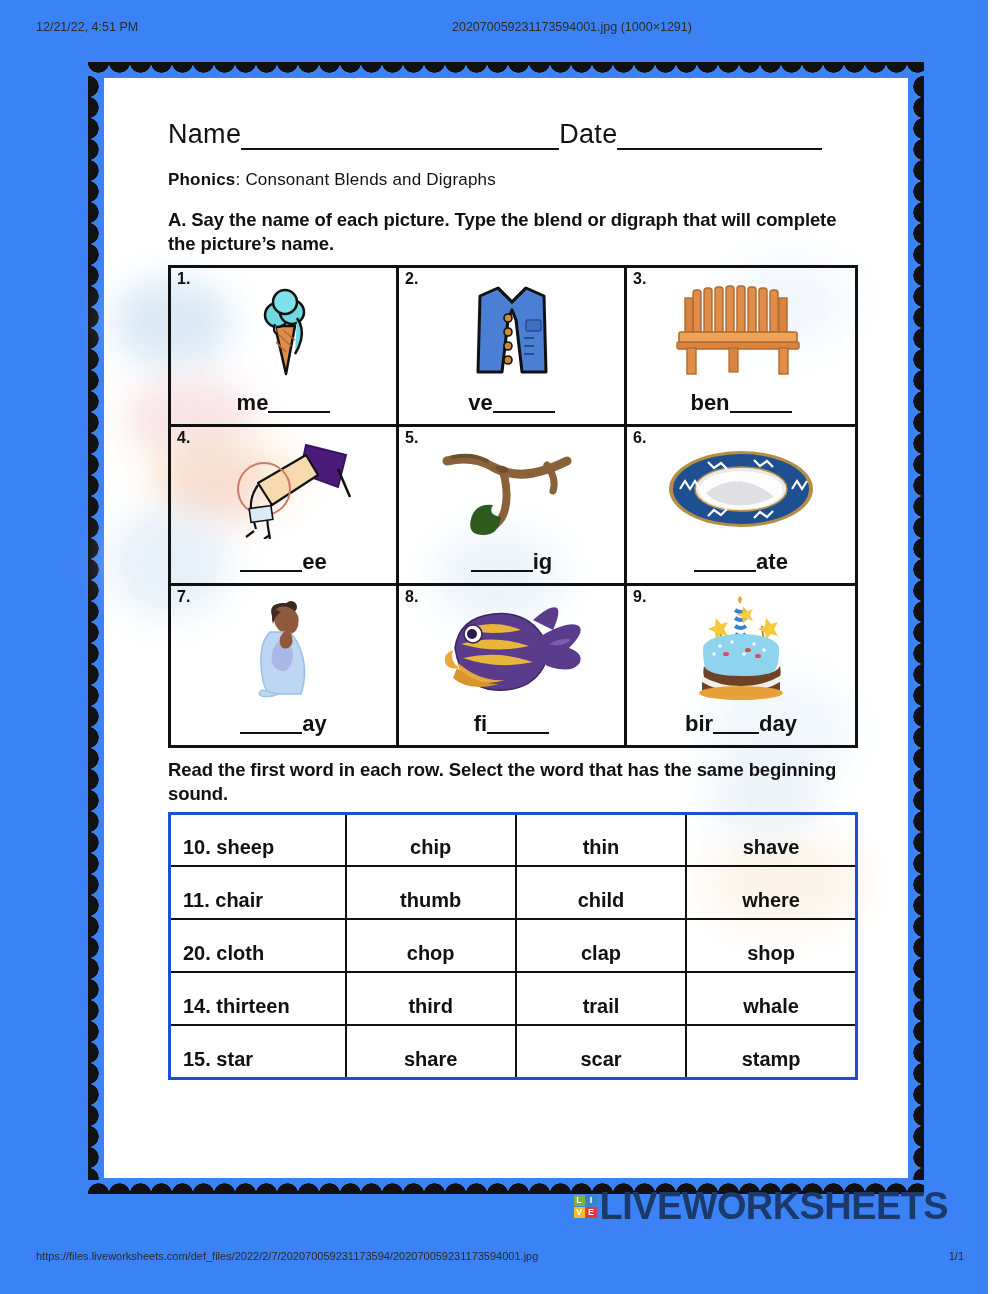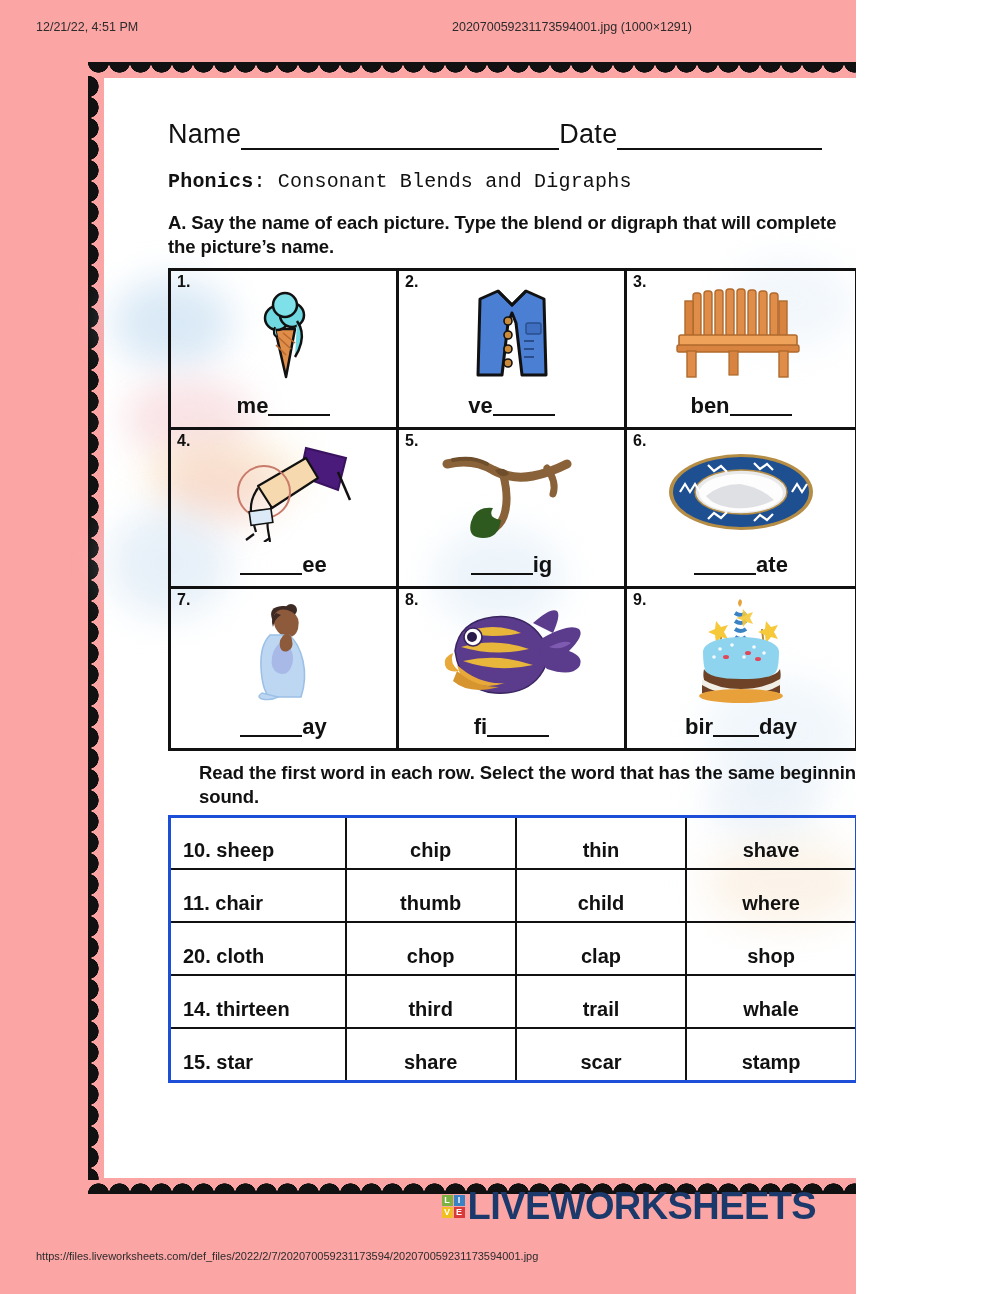--- a/index.html
+++ b/index.html
@@ -3,23 +3,23 @@
 <meta charset="utf-8">
 <style>
   * { box-sizing: border-box; }
   html, body {
     margin: 0; padding: 0;
     background: #ffffff;
     font-family: "Liberation Sans", sans-serif;
   }
   #root {
     position: relative;
-    width: 856px;
+    width: 988px;
     height: 1294px;
-    background: #fca5a5;
+    background: #3b82f6;
     overflow: hidden;
   }
 
   
   .print-header {
     position: absolute;
     top: 20px; left: 0; width: 1000px;
     height: 18px;
     font-size: 12.5px;
     color: #2b2b2b;
@@ -91,36 +91,35 @@
     letter-spacing: .3px;
     height: 34px;
   }
   .namerow .lbl { white-space: nowrap; }
   .namerow .rule { border-bottom: 2px solid #111; height: 22px; }
   .rule-name { width: 318px; }
   .rule-date { width: 205px; }
 
   .title {
     margin-top: 20px;
-    font-size: 20px;
+    font-size: 17px;
     color: #111;
     letter-spacing: .2px;
-    font-family: Liberation Mono, monospace;
   }
   .title b { font-weight: bold; }
 
   .instr {
     margin-top: 18px;
     font-size: 18.5px;
     font-weight: bold;
     color: #111;
     line-height: 1.28;
     letter-spacing: -.1px;
   }
-  .instr-b { margin-top: 10px; margin-bottom: 6px; margin-left: 31px; }
+  .instr-b { margin-top: 10px; margin-bottom: 6px; }
 
   
   .picgrid {
     margin-top: 10px;
     width: 690px;
     border: 3px solid #111;
     border-collapse: collapse;
     display: grid;
     grid-template-columns: 1fr 1fr 1fr;
     grid-auto-rows: 159px;

